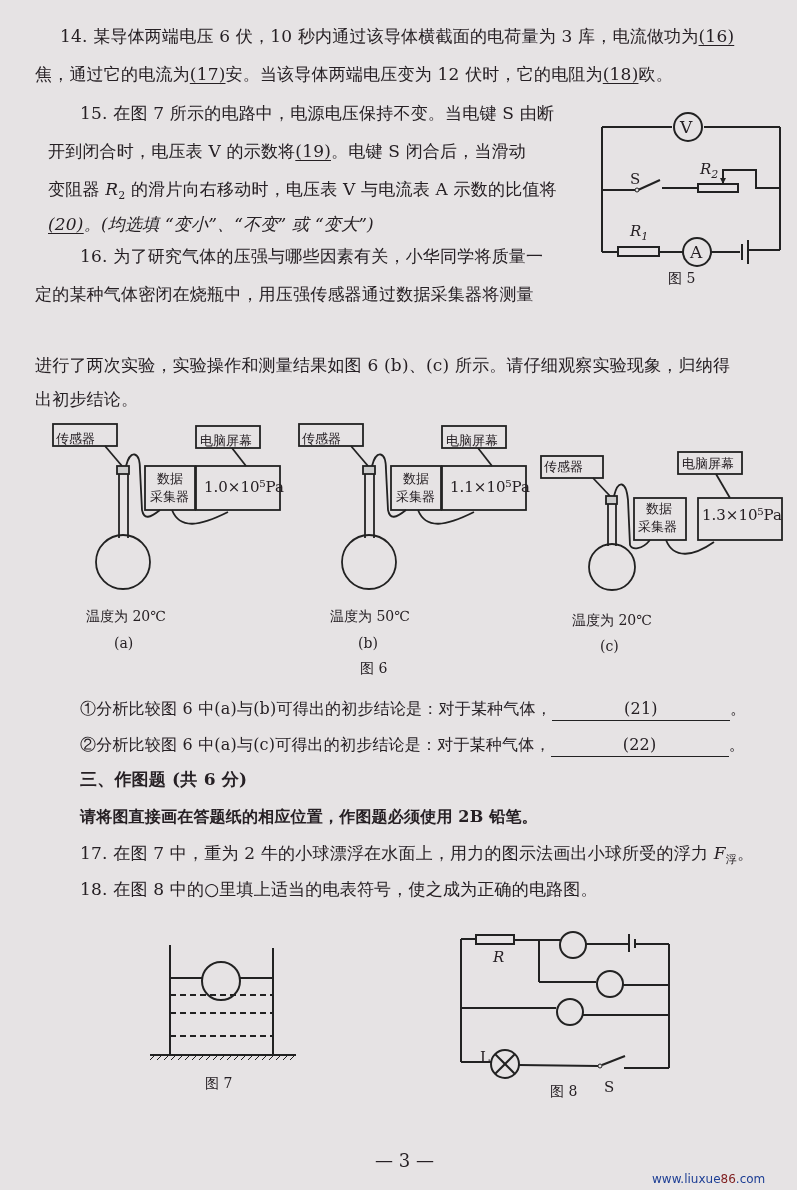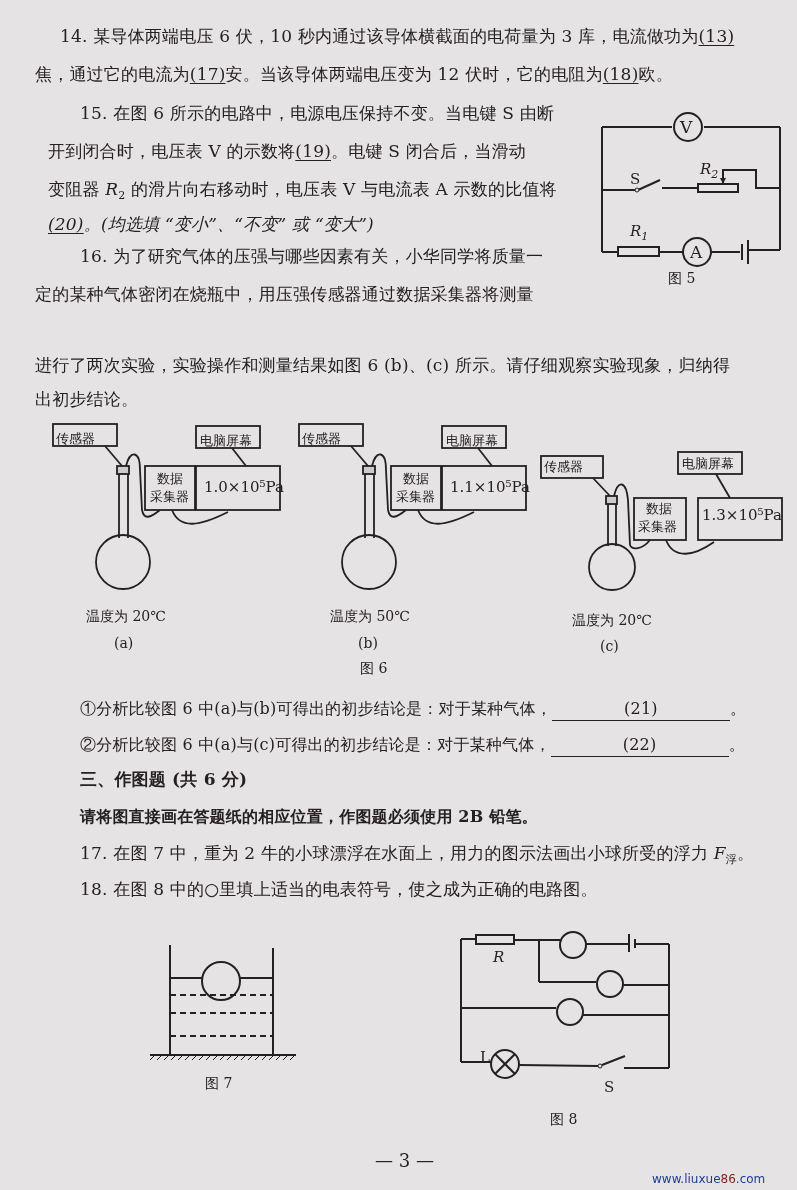--- a/index.html
+++ b/index.html
@@ -25,27 +25,27 @@
   .wm2 { position:absolute; left:652px; top:1172px; font-size:12px; color:#1d3e94; font-family:"DejaVu Sans",sans-serif; }
   .wm2 .red { color:#7f1d1d; }
   .box-label { font-size:13px; font-family:"DejaVu Sans",sans-serif; }
 </style>
 </head>
 <body>
 
 <div class="page">
 
   <div class="line" style="left:60px;top:25px;">
-    <span>14. 某导体两端电压 6 伏，10 秒内通过该导体横截面的电荷量为 3 库，电流做功为</span><span class="blank">(13)</span>
+    <span>14. 某导体两端电压 6 伏，10 秒内通过该导体横截面的电荷量为 3 库，电流做功为</span><span class="blank">(16)</span>
   </div>
   <div class="line" style="left:35px;top:63px;">
     <span>焦，通过它的电流为</span><span class="blank">(17)</span><span>安。当该导体两端电压变为 12 伏时，它的电阻为</span><span class="blank">(18)</span><span>欧。</span>
   </div>
 
-  <div class="line" style="left:80px;top:102px;">15. 在图 6 所示的电路中，电源电压保持不变。当电键 S 由断</div>
+  <div class="line" style="left:80px;top:102px;">15. 在图 7 所示的电路中，电源电压保持不变。当电键 S 由断</div>
   <div class="line" style="left:48px;top:140px;">
     <span>开到闭合时，电压表 V 的示数将</span><span class="blank">(19)</span><span>。电键 S 闭合后，当滑动</span>
   </div>
   <div class="line" style="left:48px;top:178px;">
     <span>变阻器 </span><span class="ital">R</span><sub>2</sub><span> 的滑片向右移动时，电压表 V 与电流表 A 示数的比值将</span>
   </div>
   <div class="line" style="left:48px;top:213px;font-style:italic;">
     <span class="blank">(20)</span><span>。(均选填 “变小”、“不变” 或 “变大”)</span>
   </div>
 
@@ -240,19 +240,19 @@
       <line x1="75" y1="134" x2="55" y2="154"></line>
       <line x1="79" y1="145" x2="158" y2="146"></line>
       <line x1="162" y1="145" x2="185" y2="136"></line>
       <line x1="184" y1="148" x2="229" y2="148"></line>
     </g>
     <circle cx="160" cy="146" r="2" fill="#e6e3e4" stroke="#222"></circle>
   </svg>
   <div class="cap ital" style="left:493px;top:948px;font-size:15px;">R</div>
   <div class="cap" style="left:480px;top:1048px;font-size:15px;">L</div>
   <div class="cap" style="left:604px;top:1078px;font-size:15px;">S</div>
-  <div class="cap" style="left:550px;top:1083px;margin-top:28px;">图 8</div>
+  <div class="cap" style="left:550px;top:1083px;">图 8</div>
 
   <div class="pagenum">— 3 —</div>
   <div class="wm1">出国留学网</div>
   <div class="wm2"><span>www.liuxue</span><span class="red">86</span><span>.com</span></div>
 
 </div>
 
 </body></html>

